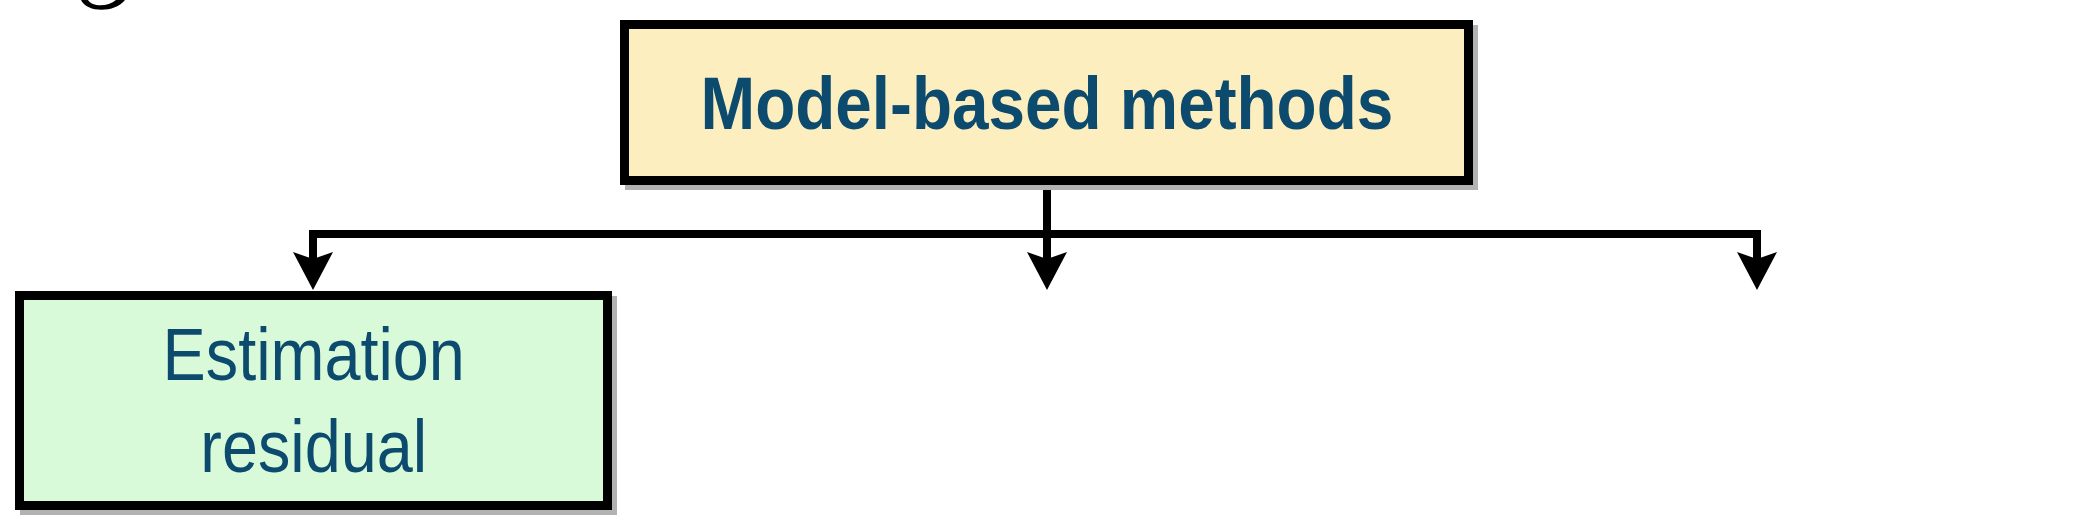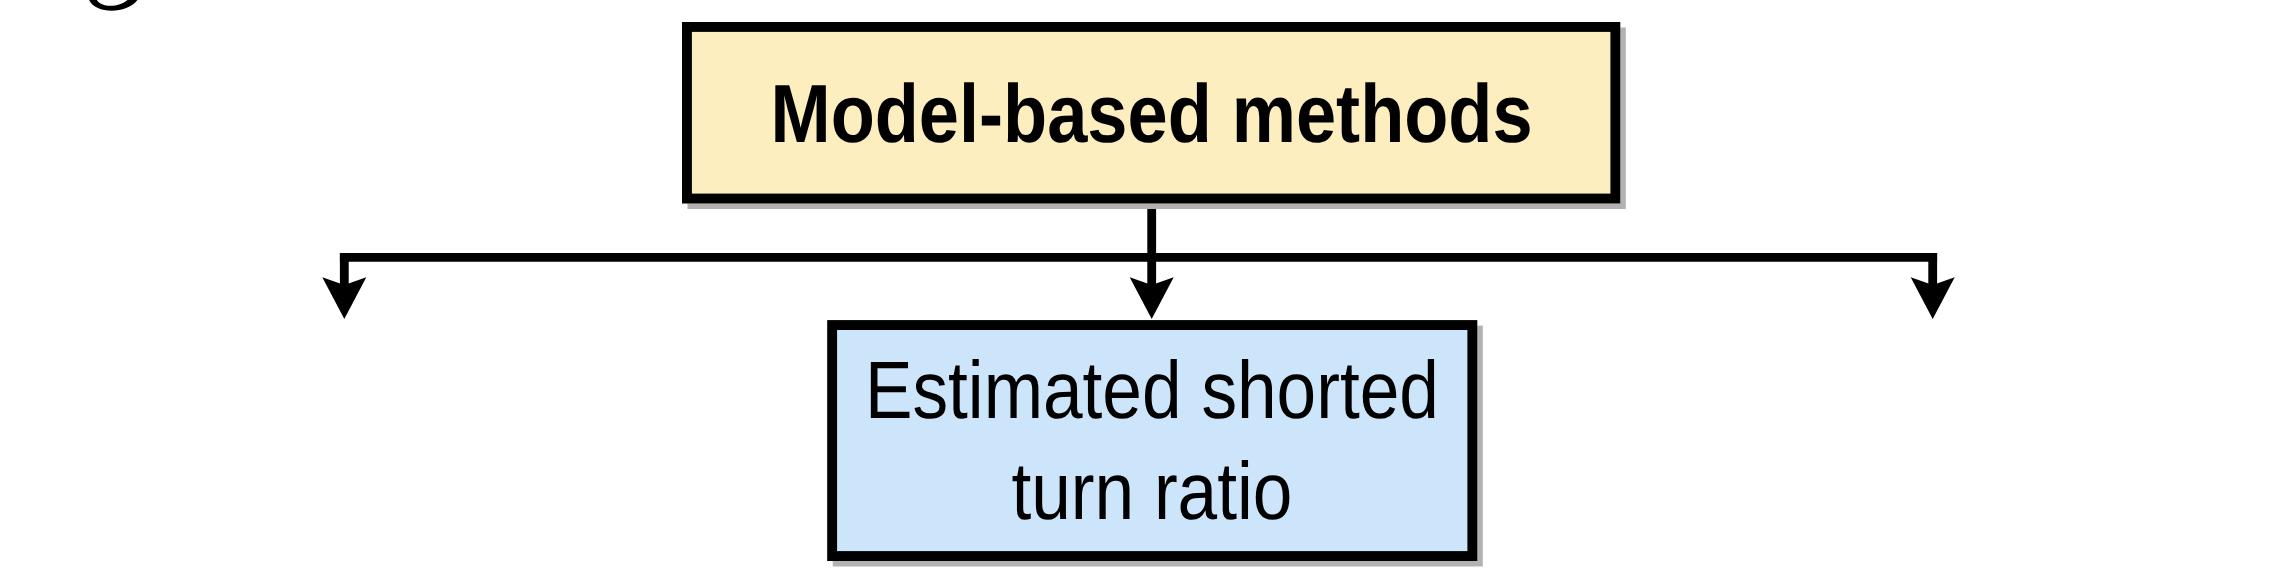--- a/index.html
+++ b/index.html
@@ -3,21 +3,21 @@
 <meta charset="utf-8">
 <style>
   html, body { margin: 0; padding: 0; background: #ffffff; }
   .canvas {
     position: relative;
     width: 1879px;
     height: 532px;
     background: #ffffff;
     overflow: hidden;
     font-family: "Liberation Sans", sans-serif;
-    color: #000000;
+    color: #0c4a6e;
   }
   .connectors { position: absolute; left: 0; top: 0; }
   .glyph-fragment { position: absolute; left: 78px; top: 0; }
   .node {
     position: absolute;
     box-sizing: border-box;
     border: 9px solid #000000;
     box-shadow: 5px 5px 0 #b2b2b2;
     display: flex;
     align-items: center;
@@ -58,22 +58,22 @@
     <path d="M 1757 230 V 262" stroke="#000000" stroke-width="8" fill="none"></path>
     <polygon points="293,252 313,259 333,252 313,290" fill="#000000"></polygon>
     <polygon points="1027,252 1047,259 1067,252 1047,290" fill="#000000"></polygon>
     <polygon points="1737,252 1757,259 1777,252 1757,290" fill="#000000"></polygon>
   </svg>
 
   <div class="node node-root" style="background-color: rgb(252, 238, 191);">
     <div class="txt">Model-based methods</div>
   </div>
 
-
-  <div class="node node-child pos-1" style="background-color: rgb(205, 229, 250);">
+  <div class="node node-child pos-0" style="background-color: rgb(216, 250, 216);">
     <div class="txt">
-      <span class="line">Estimated shorted</span>
-      <span class="line">turn ratio</span>
+      <span class="line">Estimation</span>
+      <span class="line">residual</span>
     </div>
   </div>
+
 
 
 </div>
 
 </body></html>

